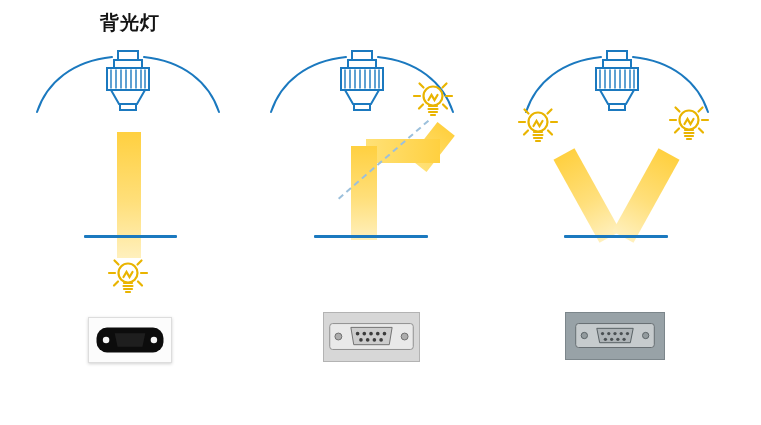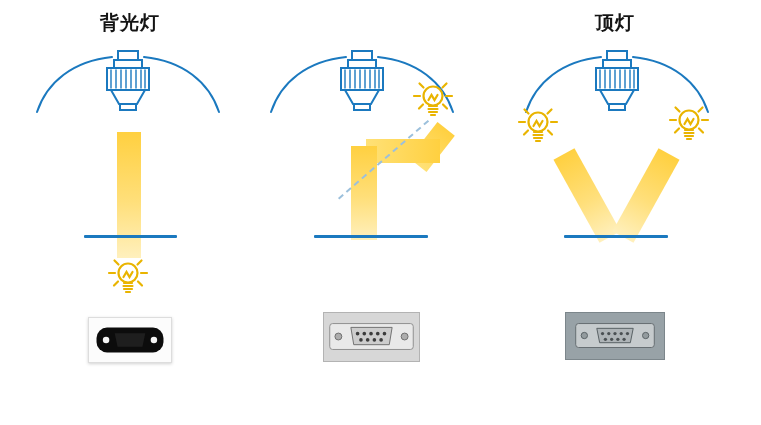--- a/index.html
+++ b/index.html
@@ -22,21 +22,20 @@
   .photo-toplight{background:#98a2a7;border:1px solid #7c868b;}
   .caption{position:absolute;text-align:center;font-size:27px;font-weight:800;color:#000;
            letter-spacing:2px;z-index:4;}
 </style>
 </head>
 <body>
 
 <div id="canvas">
 
   <div class="panel-title" style="left:55px;top:10px;">背光灯</div>
-  <div class="panel-title" style="left:540px;top:10px;">顶灯</div>
 
   <svg class="scope" style="left:33px;top:48px;" width="190" height="88" viewBox="0 0 190 88" fill="none" stroke="#1b79bf" stroke-width="2" stroke-linecap="round">
     <path d="M4,64 C14,34 40,13 79,9"></path>
     <path d="M186,64 C176,34 150,13 111,9"></path>
     <rect x="85" y="3" width="20" height="9" fill="#fff"></rect>
     <rect x="81" y="12" width="28" height="8" fill="#fff"></rect>
     <rect x="74" y="20" width="42" height="22" fill="#fff"></rect>
     <path d="M78,22 V40 M83,22 V40 M88,22 V40 M93,22 V40 M98,22 V40 M103,22 V40 M108,22 V40 M112,22 V40" stroke-width="1.4"></path>
     <path d="M78,42 L112,42 L104,56 L86,56 Z" fill="#fff"></path>
     <rect x="87" y="56" width="16" height="6" fill="#fff"></rect>

